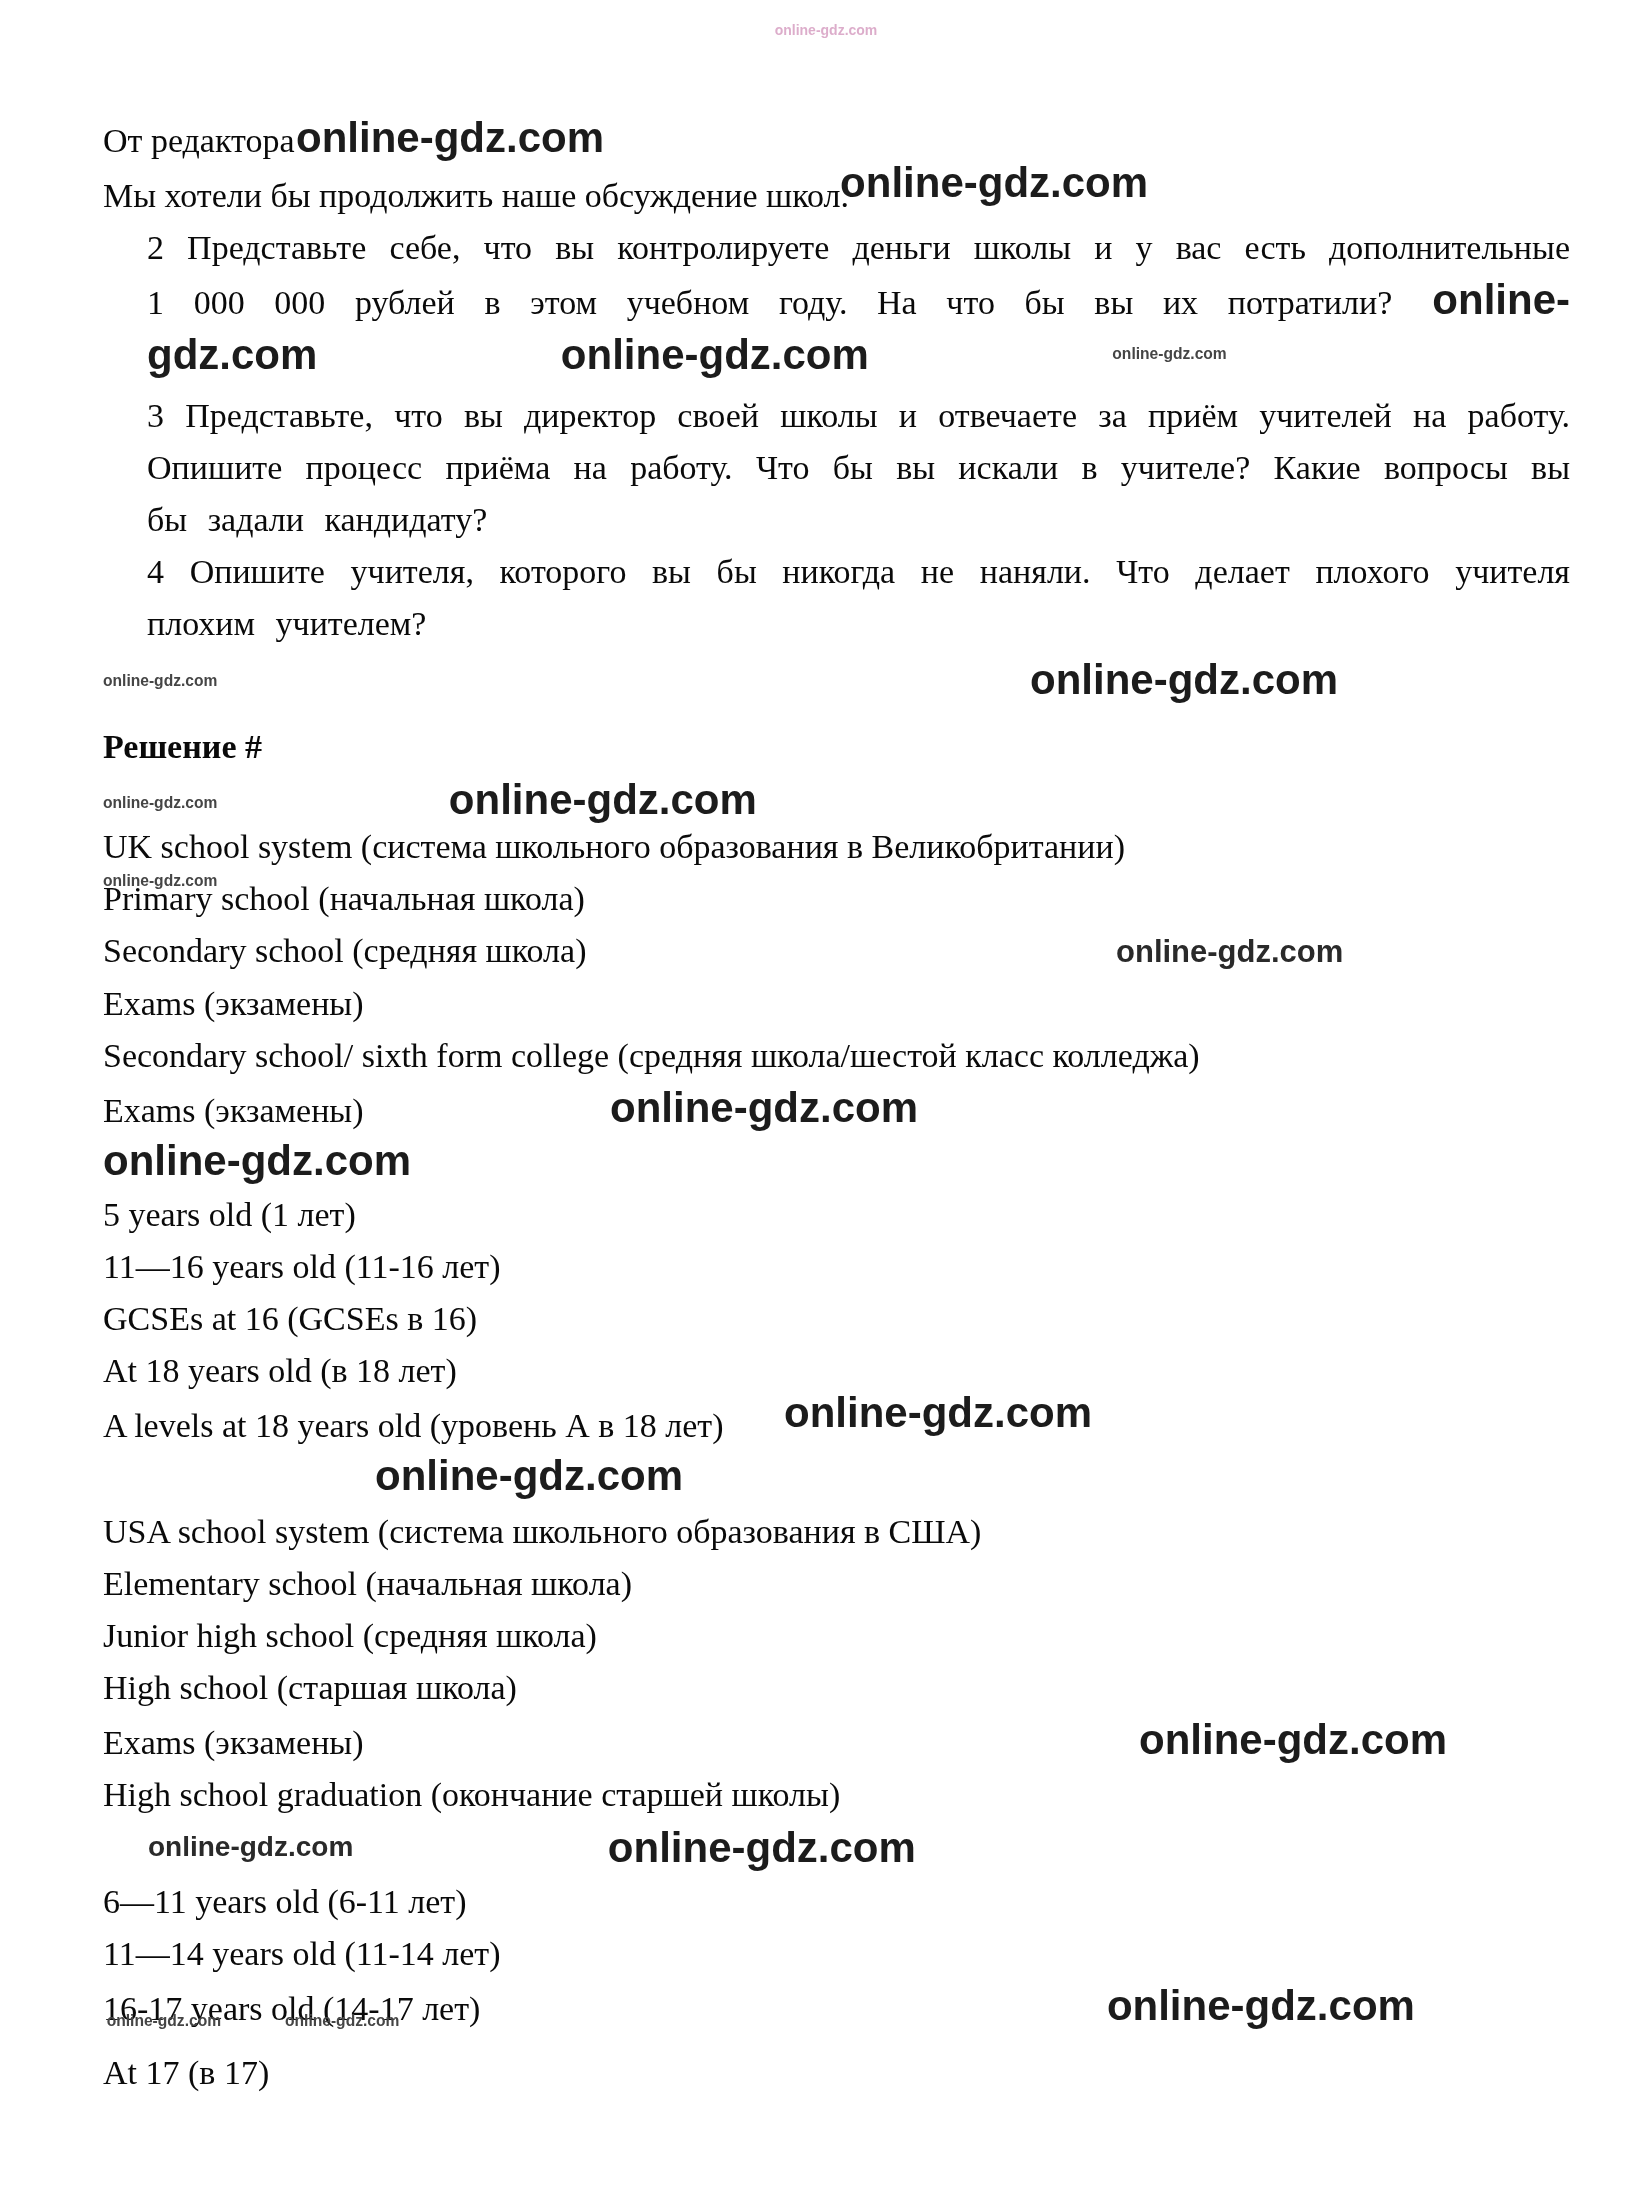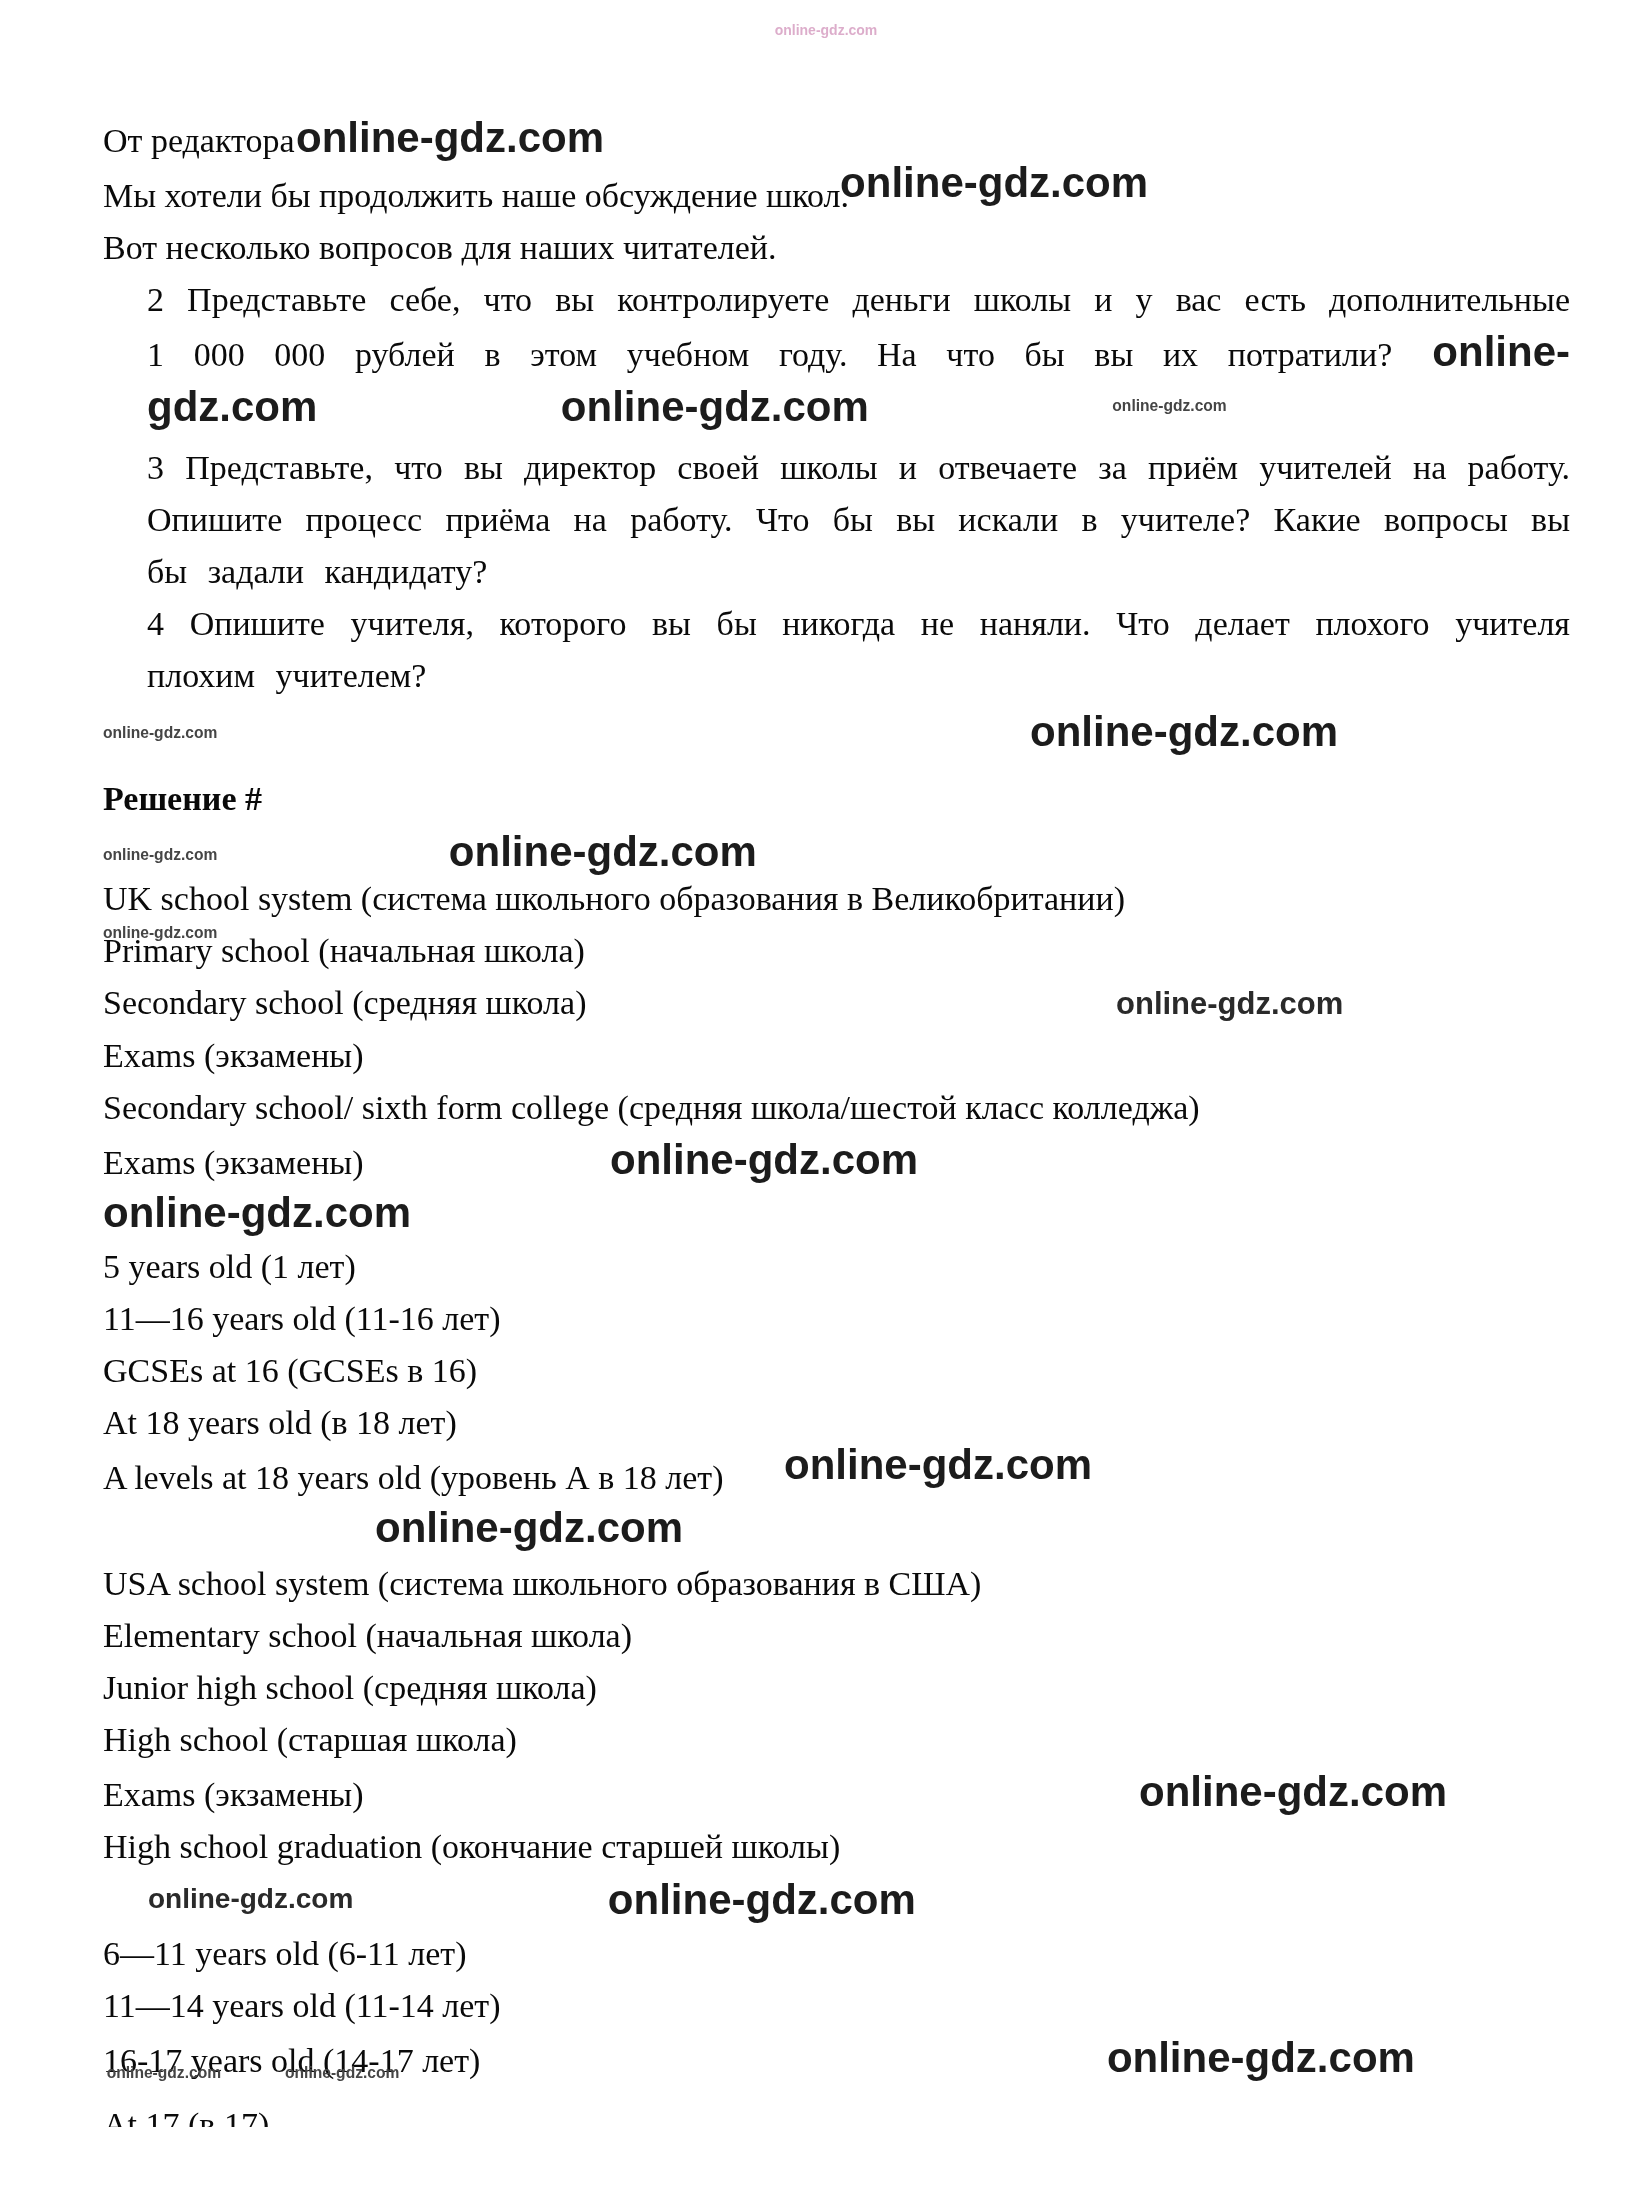--- a/index.html
+++ b/index.html
@@ -48,23 +48,20 @@
   </div>
 
   <div class="ln">
     <span>От редактора</span><span class="wm lg" style="margin-left:1.5px">online-gdz.com</span>
   </div>
 
   <div class="ln">
     <span>Мы хотели бы продолжить наше обсуждение школ.</span><span class="wm lg raised" style="margin-left:-9px">online-gdz.com</span>
   </div>
 
-  <div class="ln">
-    <span>Вот несколько вопросов для наших читателей.</span>
-  </div>
 
 
   <div class="para just h3">
     <span>2 Представьте себе, что вы контролируете деньги школы и у вас есть дополнительные 1 000 000 рублей в этом учебном году. На что бы вы их потратили?</span>
     <span class="wm lg" style="margin-left:10.4px">online-gdz.com</span>
     <span class="wm lg" style="margin-left:223px">online-gdz.com</span>
     <span class="wm xs raised" style="margin-left:223px">online-gdz.com</span>
   </div>
 
   <div class="para just h3">

